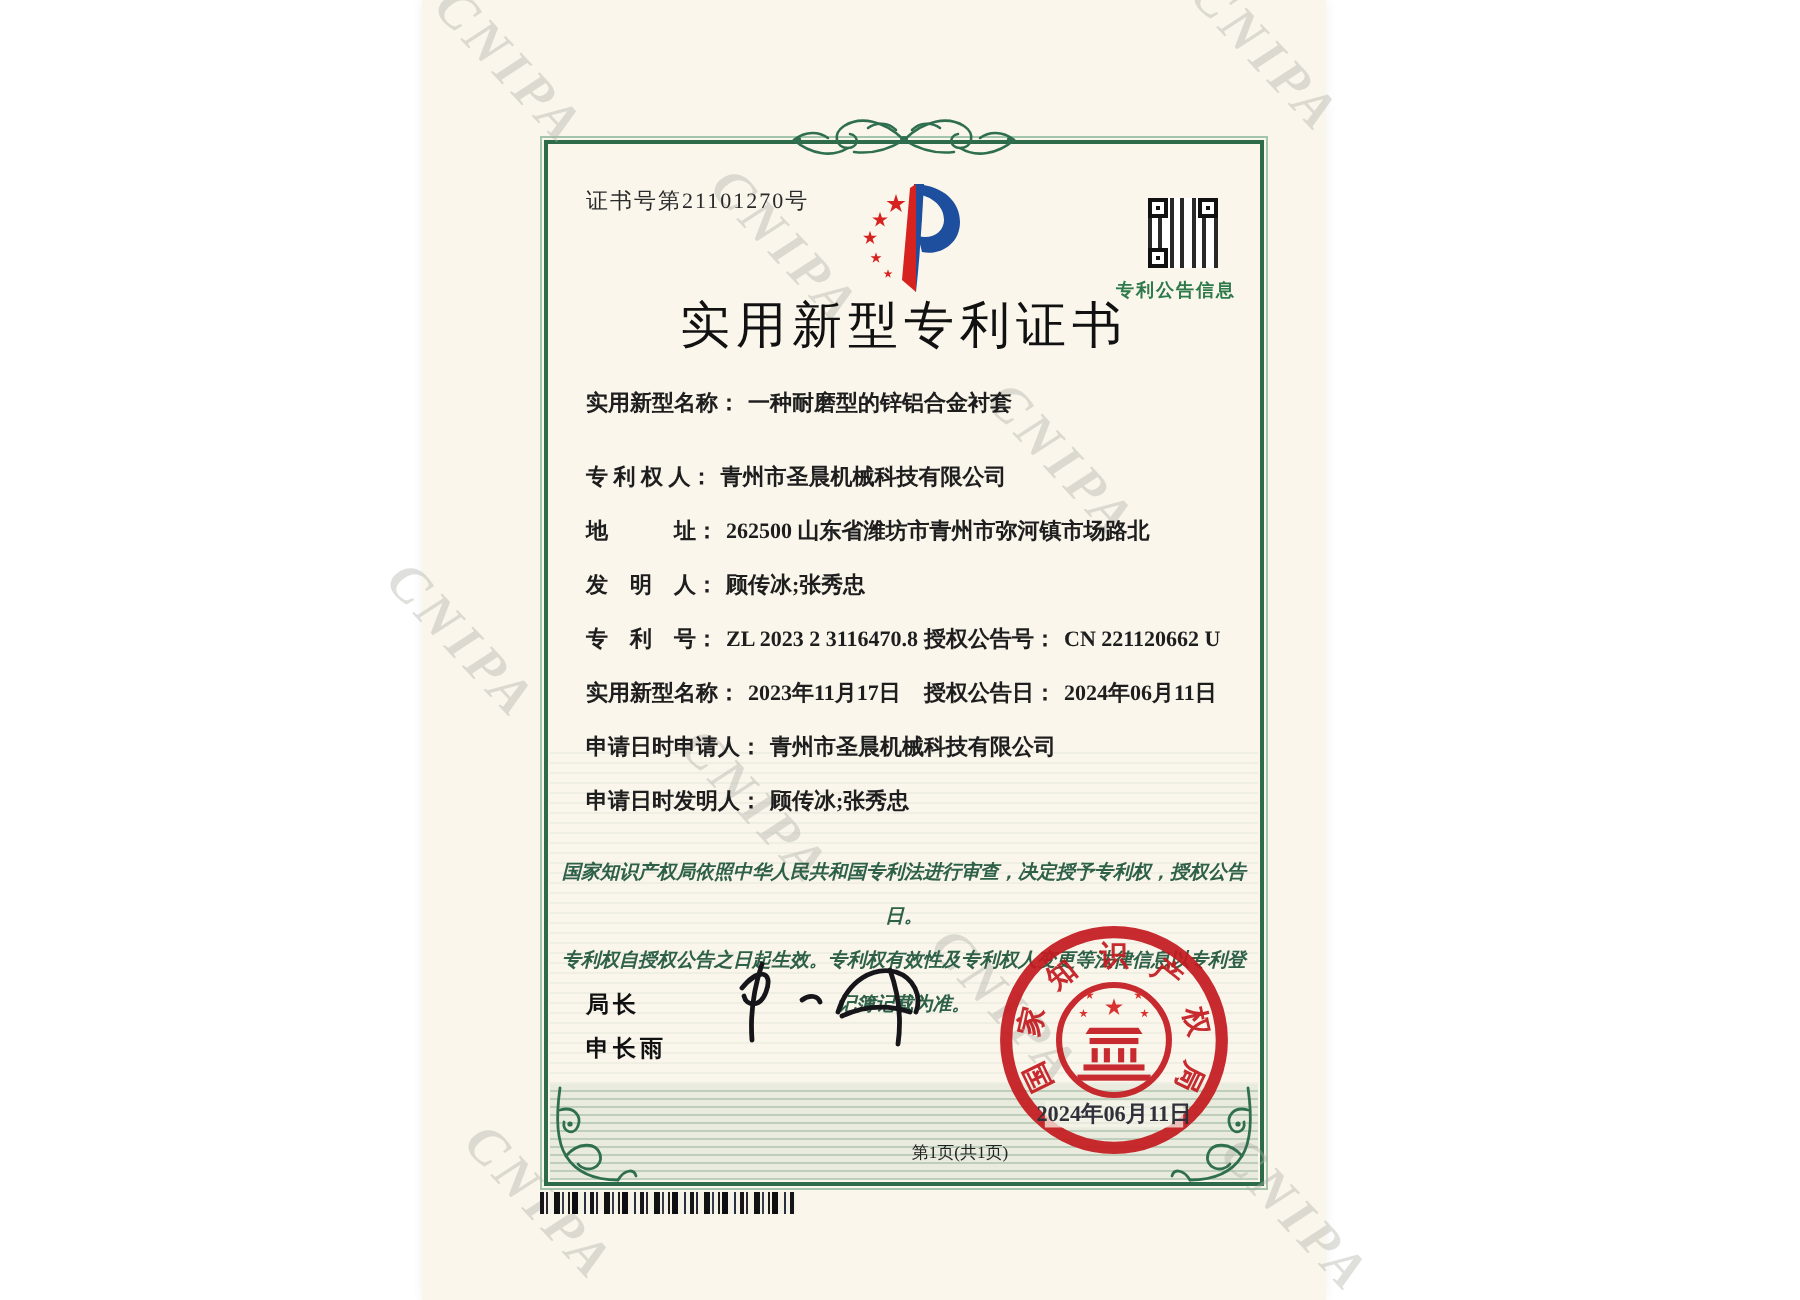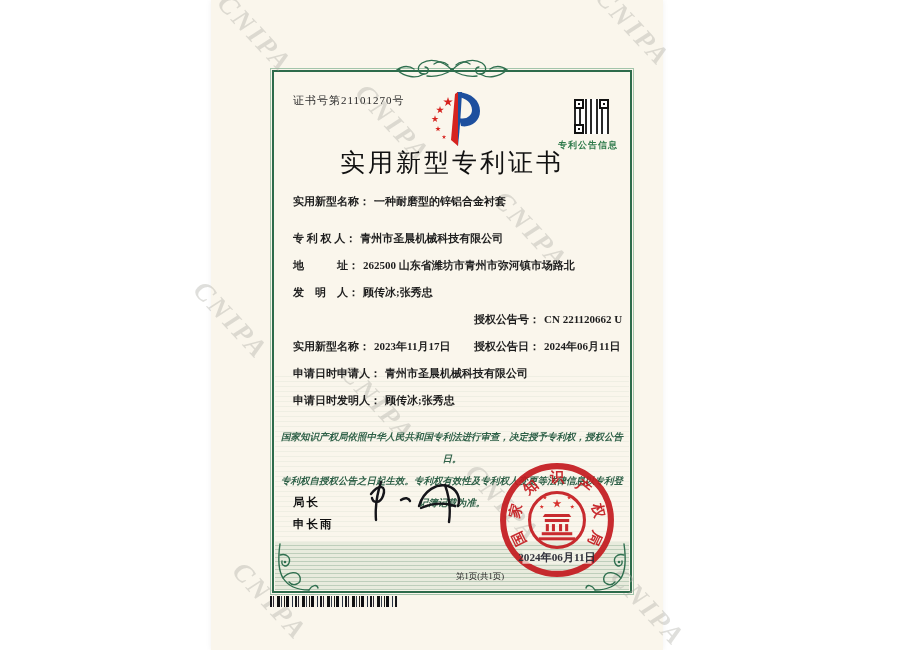--- a/index.html
+++ b/index.html
@@ -58,21 +58,21 @@
            font-size:25px; font-weight:normal; letter-spacing:3px; color:#111;
            font-family:"Liberation Sans", sans-serif; z-index:7; }
 
   
   .row { position:absolute; left:293px; font-size:11px; font-weight:600; color:#1e1e1e;
          white-space:nowrap; z-index:7; }
   .row .lbl { display:inline-block; }
   .row .val { margin-left:4px; }
   .r-name{top:194px;} .r-owner{top:231px;} .r-addr{top:258px;} .r-inv{top:285px;}
   .r-patno{top:312px;} .r-appdate{top:339px;} .r-origapp{top:366px;} .r-originv{top:393px;}
-  .row.rcol { left:474px;text-align:right; }
+  .row.rcol { left:462px;text-align:right; }
 
   
   .statement { position:absolute; left:278px; top:426px; width:348px; text-align:center;
                font-size:9.5px; color:#2f6148; font-style:italic; line-height:22px;
                font-weight:600; z-index:7; }
 
   
   .sig-title { position:absolute; left:293px; top:495px; font-size:11.5px; font-weight:bold;
                color:#111; font-family:"Liberation Sans", sans-serif; letter-spacing:2px; z-index:7; }
   .sig-name  { position:absolute; left:293px; top:517px; font-size:11.5px; font-weight:bold;
@@ -180,20 +180,23 @@
     <span class="lbl">实用新型名称：</span><span class="val">一种耐磨型的锌铝合金衬套</span>
   </div>
   <div class="row r-owner">
     <span class="lbl">专 利 权 人：</span><span class="val">青州市圣晨机械科技有限公司</span>
   </div>
   <div class="row r-addr">
     <span class="lbl">地　　　址：</span><span class="val">262500 山东省潍坊市青州市弥河镇市场路北</span>
   </div>
   <div class="row r-inv">
     <span class="lbl">发　明　人：</span><span class="val">顾传冰;张秀忠</span>
+  </div>
+  <div class="row r-patno">
+    <span class="lbl">专　利　号：</span><span class="val">ZL 2023 2 3116470.8</span>
   </div>
   <div class="row r-patno rcol">
     <span class="lbl">授权公告号：</span><span class="val">CN 221120662 U</span>
   </div>
   <div class="row r-appdate">
     <span class="lbl">实用新型名称：</span><span class="val">2023年11月17日</span>
   </div>
   <div class="row r-appdate rcol">
     <span class="lbl">授权公告日：</span><span class="val">2024年06月11日</span>
   </div>

